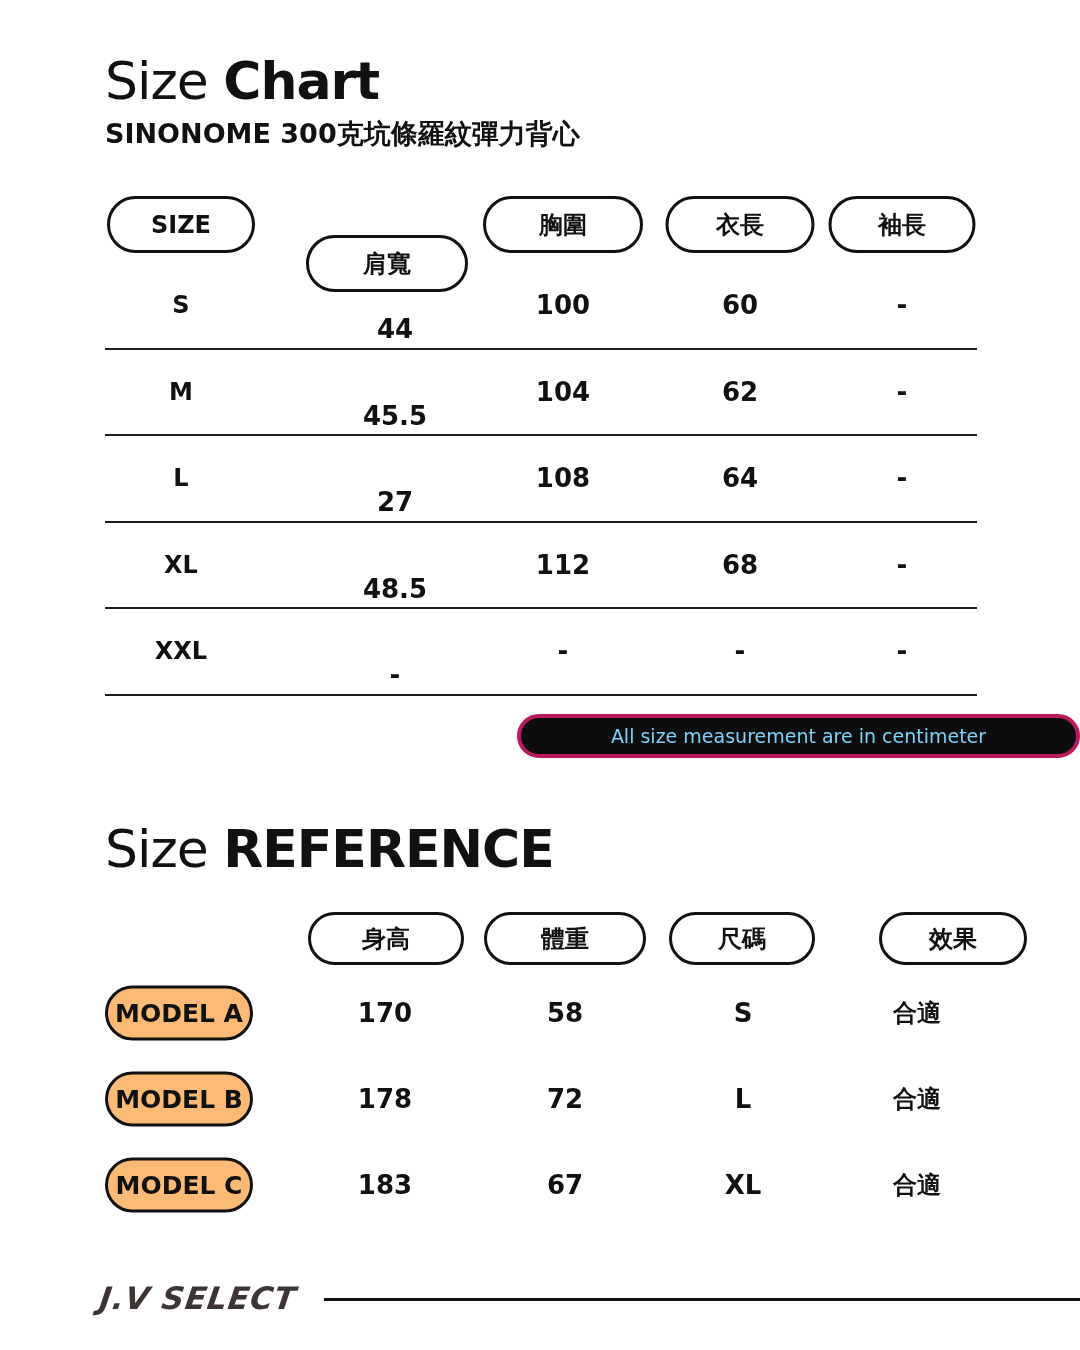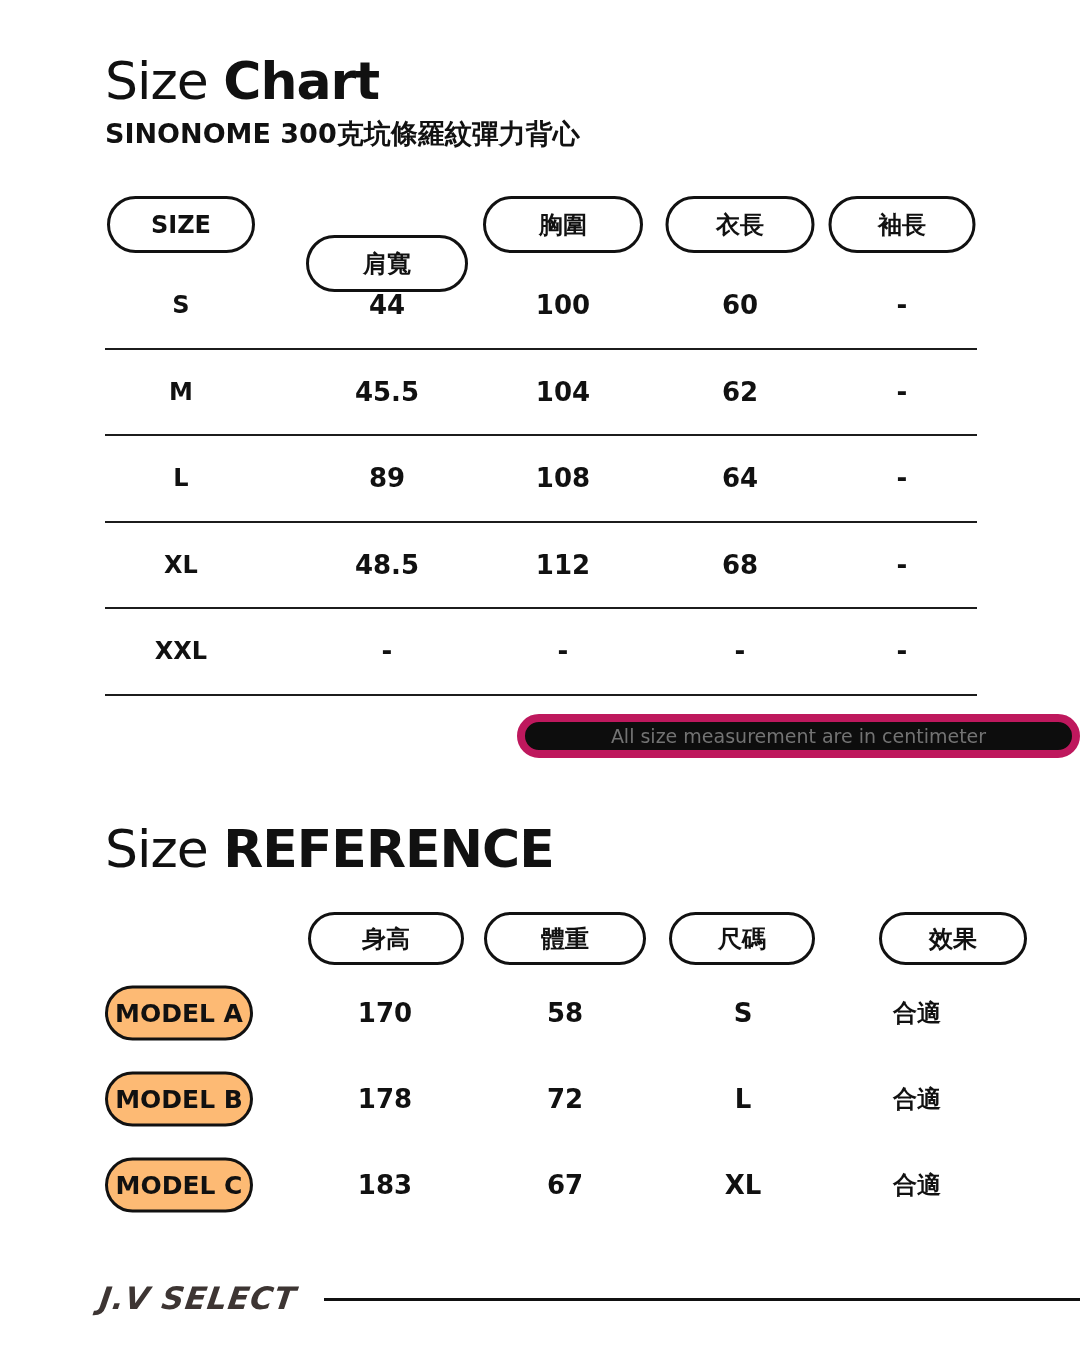--- a/index.html
+++ b/index.html
@@ -31,31 +31,31 @@
   .pill.p3{left:635px;width:149px;}
   .pill.p4{left:797px;width:147px;}
 
   .rows{position:absolute;left:0;top:67px;width:100%;}
   .trow{position:relative;height:84.5px;border-bottom:2px solid #1c1c1c;}
   .cell{
     position:absolute;top:50%;transform:translate(-50%,-50%);
     font-weight:700;font-size:26px;white-space:nowrap;
   }
   .cell.c0{left:76px;font-size:24px;}
-  .cell.c1{left:282px;}
+  .cell.c1{left:290px;margin-top:24px;}
   .cell.c2{left:458px;}
   .cell.c3{left:635px;}
   .cell.c4{left:797px;}
 
   
   .note-pill{
     position:absolute;left:517px;top:714px;width:563px;height:44px;box-sizing:border-box;
-    background:#0d0d0d;border:8px solid #be185d;border-radius:24px;
+    background:#0d0d0d;border:4px solid #be185d;border-radius:24px;
     display:flex;align-items:center;justify-content:center;
-    color:#737373;font-size:19px;font-weight:400;white-space:nowrap;
+    color:#7dd3fc;font-size:19px;font-weight:400;white-space:nowrap;
   }
 
   
   .ref{position:absolute;left:105px;top:912px;width:872px;height:320px;}
   .ref .pill-row{height:53px;}
   .ref .pill{height:53px;border-radius:28px;}
   .ref .pill.r0{left:281px;width:156px;}
   .ref .pill.r1{left:460px;width:162px;}
   .ref .pill.r2{left:637px;width:146px;}
   .ref .pill.r3{left:848px;width:148px;}
@@ -116,21 +116,21 @@
       </div>
       <div class="trow">
         <div class="cell c0">M</div>
         <div class="cell c1">45.5</div>
         <div class="cell c2">104</div>
         <div class="cell c3">62</div>
         <div class="cell c4">-</div>
       </div>
       <div class="trow">
         <div class="cell c0">L</div>
-        <div class="cell c1">89</div>
+        <div class="cell c1">27</div>
         <div class="cell c2">108</div>
         <div class="cell c3">64</div>
         <div class="cell c4">-</div>
       </div>
       <div class="trow">
         <div class="cell c0">XL</div>
         <div class="cell c1">48.5</div>
         <div class="cell c2">112</div>
         <div class="cell c3">68</div>
         <div class="cell c4">-</div>

